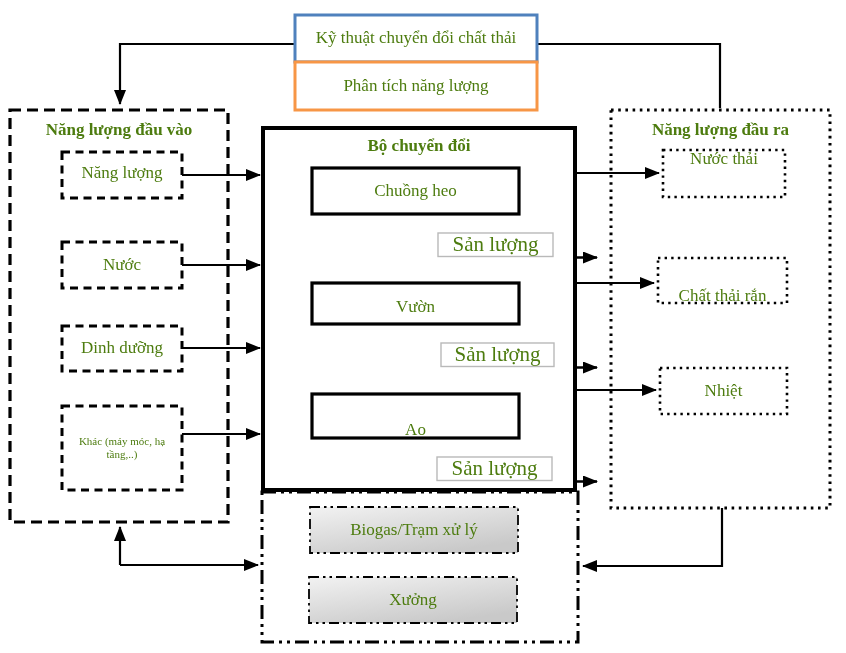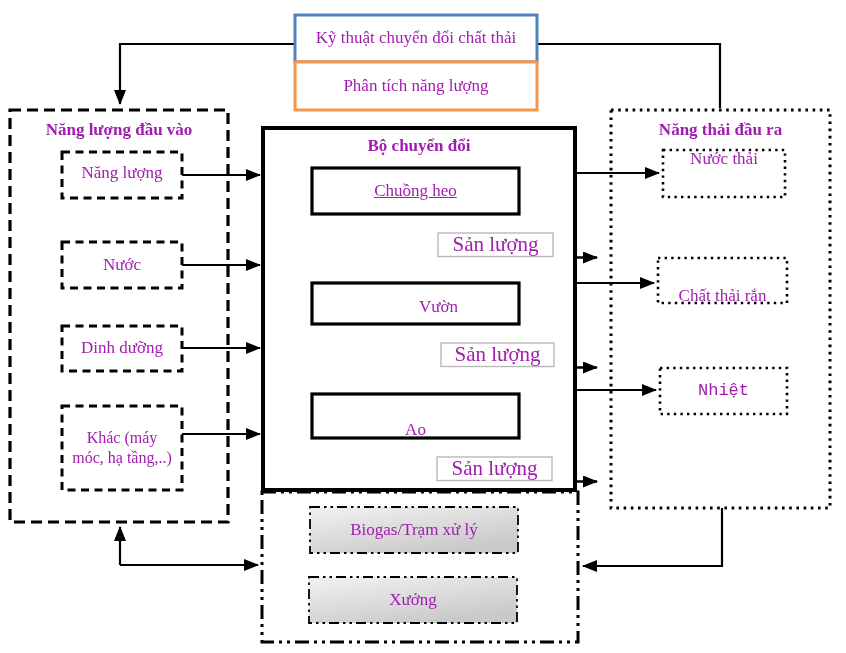--- a/index.html
+++ b/index.html
@@ -3,24 +3,24 @@
 <meta charset="utf-8">
 <style>
   html,body{margin:0;padding:0;background:#ffffff;}
   .stage{
     position:relative;width:846px;height:653px;background:#ffffff;overflow:hidden;
     font-family:"Liberation Serif","DejaVu Serif",serif;color:#141414;
   }
   .stage svg{position:absolute;left:0;top:0;}
   .lbl{
     position:absolute;display:flex;align-items:center;justify-content:center;
-    text-align:center;font-size:17px;line-height:1.22;color:#a21caf;
+    text-align:center;font-size:17px;line-height:1.22;color:#4d7c0f;
     white-space:nowrap;pointer-events:none;
   }
-  .lbl.wrap{white-space:normal;padding:0 9px;box-sizing:border-box;font-size:16px;}
+  .lbl.wrap{white-space:normal;padding:0 9px;box-sizing:border-box;font-size:11px;}
   .lbl.bold{font-weight:bold;font-size:17px;}
   .lbl.small{font-size:21px;}
 </style>
 </head>
 <body>
 
 <div class="stage">
 
   <svg width="846" height="653" viewBox="0 0 846 653">
     <defs>
@@ -88,29 +88,29 @@
   <div class="lbl" style="left:295px;top:15px;width:242px;height:47px;">Kỹ thuật chuyển đổi chất thải</div>
   <div class="lbl" style="left:295px;top:62px;width:242px;height:48px;">Phân tích năng lượng</div>
 
   <div class="lbl bold" style="left:10px;top:117px;width:218px;height:26px;">Năng lượng đầu vào</div>
   <div class="lbl" style="left:62px;top:150px;width:120px;height:46px;">Năng lượng</div>
   <div class="lbl" style="left:62px;top:242px;width:120px;height:46px;text-align:center;">Nước</div>
   <div class="lbl" style="left:62px;top:326px;width:120px;height:45px;">Dinh dưỡng</div>
   <div class="lbl wrap" style="left:62px;top:406px;width:120px;height:84px;">Khác (máy móc, hạ tầng,..)</div>
 
   <div class="lbl bold" style="left:263px;top:133px;width:312px;height:26px;">Bộ chuyển đổi</div>
-  <div class="lbl" style="left:312px;top:168px;width:207px;height:46px;text-decoration:underline;">Chuồng heo</div>
-  <div class="lbl" style="left:312px;top:283px;width:207px;height:49px;padding-left:23px;">Vườn</div>
+  <div class="lbl" style="left:312px;top:168px;width:207px;height:46px;">Chuồng heo</div>
+  <div class="lbl" style="left:312px;top:283px;width:207px;height:49px;">Vườn</div>
   <div class="lbl" style="left:312px;top:394px;width:207px;height:44px;margin-top:14px;">Ao</div>
 
   <div class="lbl small" style="left:438px;top:233px;width:115px;height:24px;">Sản lượng</div>
   <div class="lbl small" style="left:441px;top:343px;width:113px;height:24px;">Sản lượng</div>
   <div class="lbl small" style="left:437px;top:457px;width:115px;height:24px;">Sản lượng</div>
 
-  <div class="lbl bold" style="left:611px;top:117px;width:219px;height:26px;">Năng thải đầu ra</div>
+  <div class="lbl bold" style="left:611px;top:117px;width:219px;height:26px;">Năng lượng đầu ra</div>
   <div class="lbl" style="left:663px;top:136px;width:122px;height:47px;">Nước thải</div>
   <div class="lbl" style="left:658px;top:274px;width:129px;height:45px;">Chất thải rắn</div>
-  <div class="lbl" style="left:660px;top:368px;width:127px;height:46px;font-family:Liberation Mono, monospace;">Nhiệt</div>
+  <div class="lbl" style="left:660px;top:368px;width:127px;height:46px;">Nhiệt</div>
 
   <div class="lbl" style="left:310px;top:507px;width:208px;height:46px;">Biogas/Trạm xử lý</div>
   <div class="lbl" style="left:309px;top:577px;width:208px;height:46px;">Xưởng</div>
 
 </div>
 
 </body></html>

